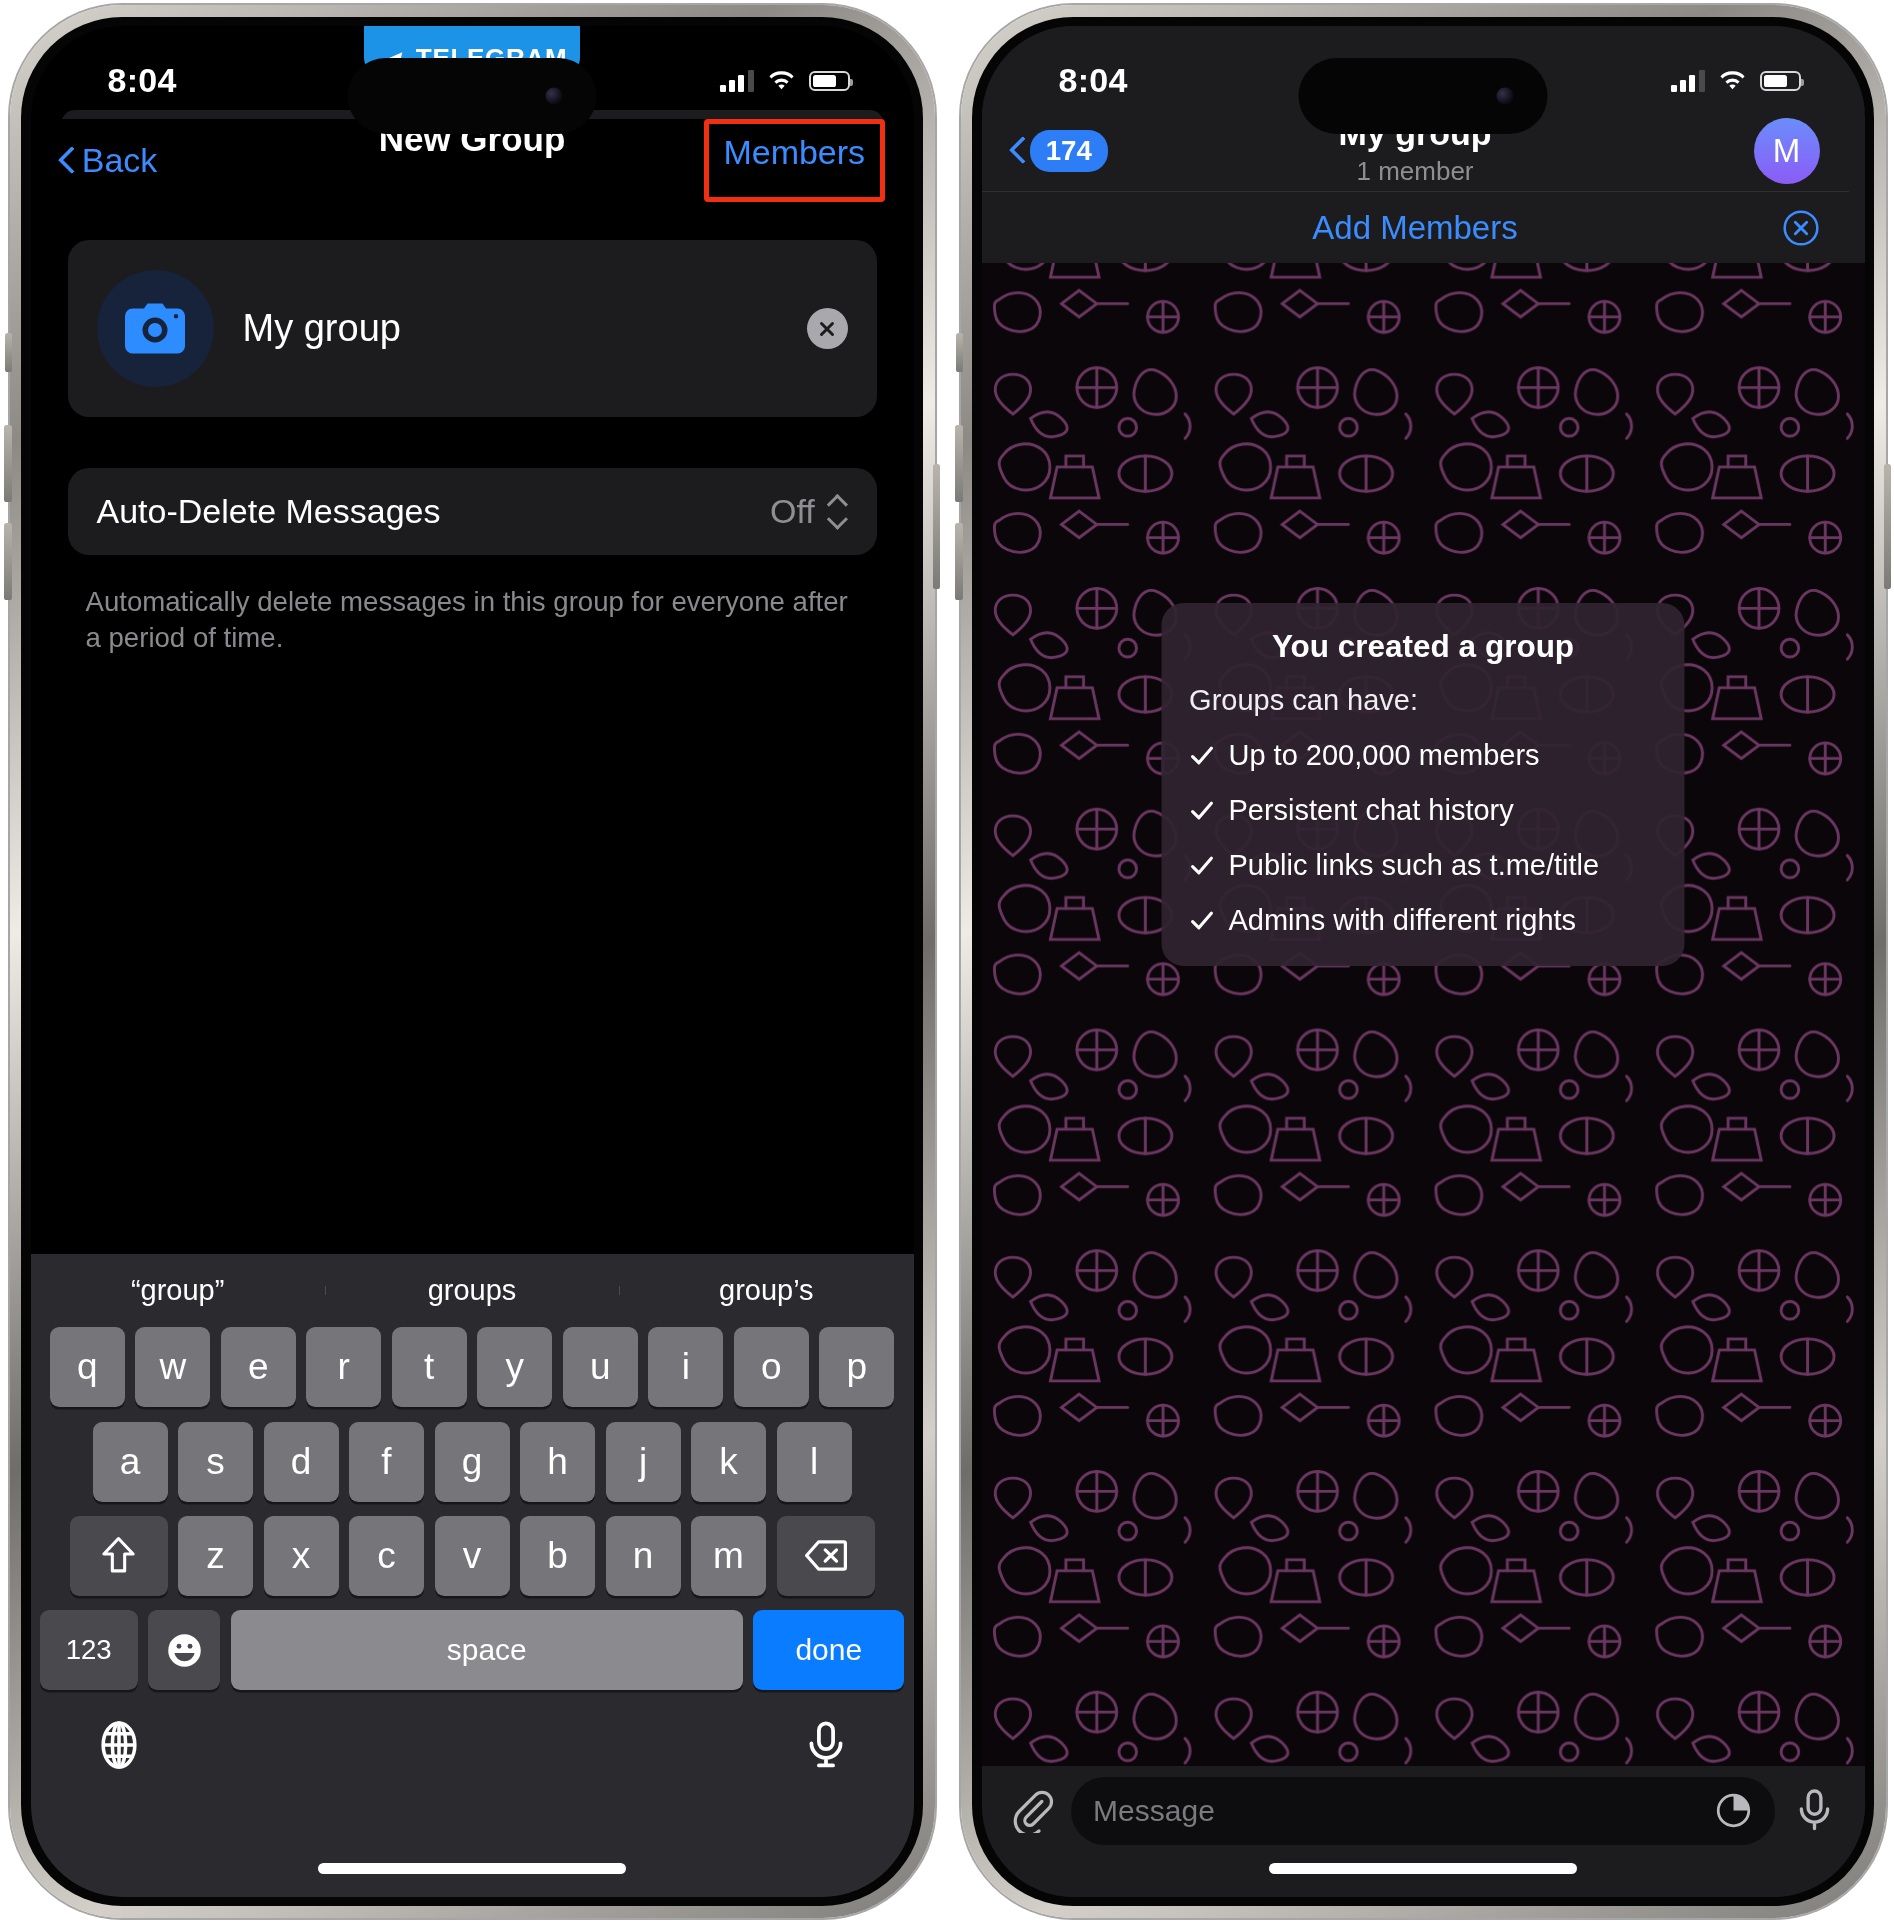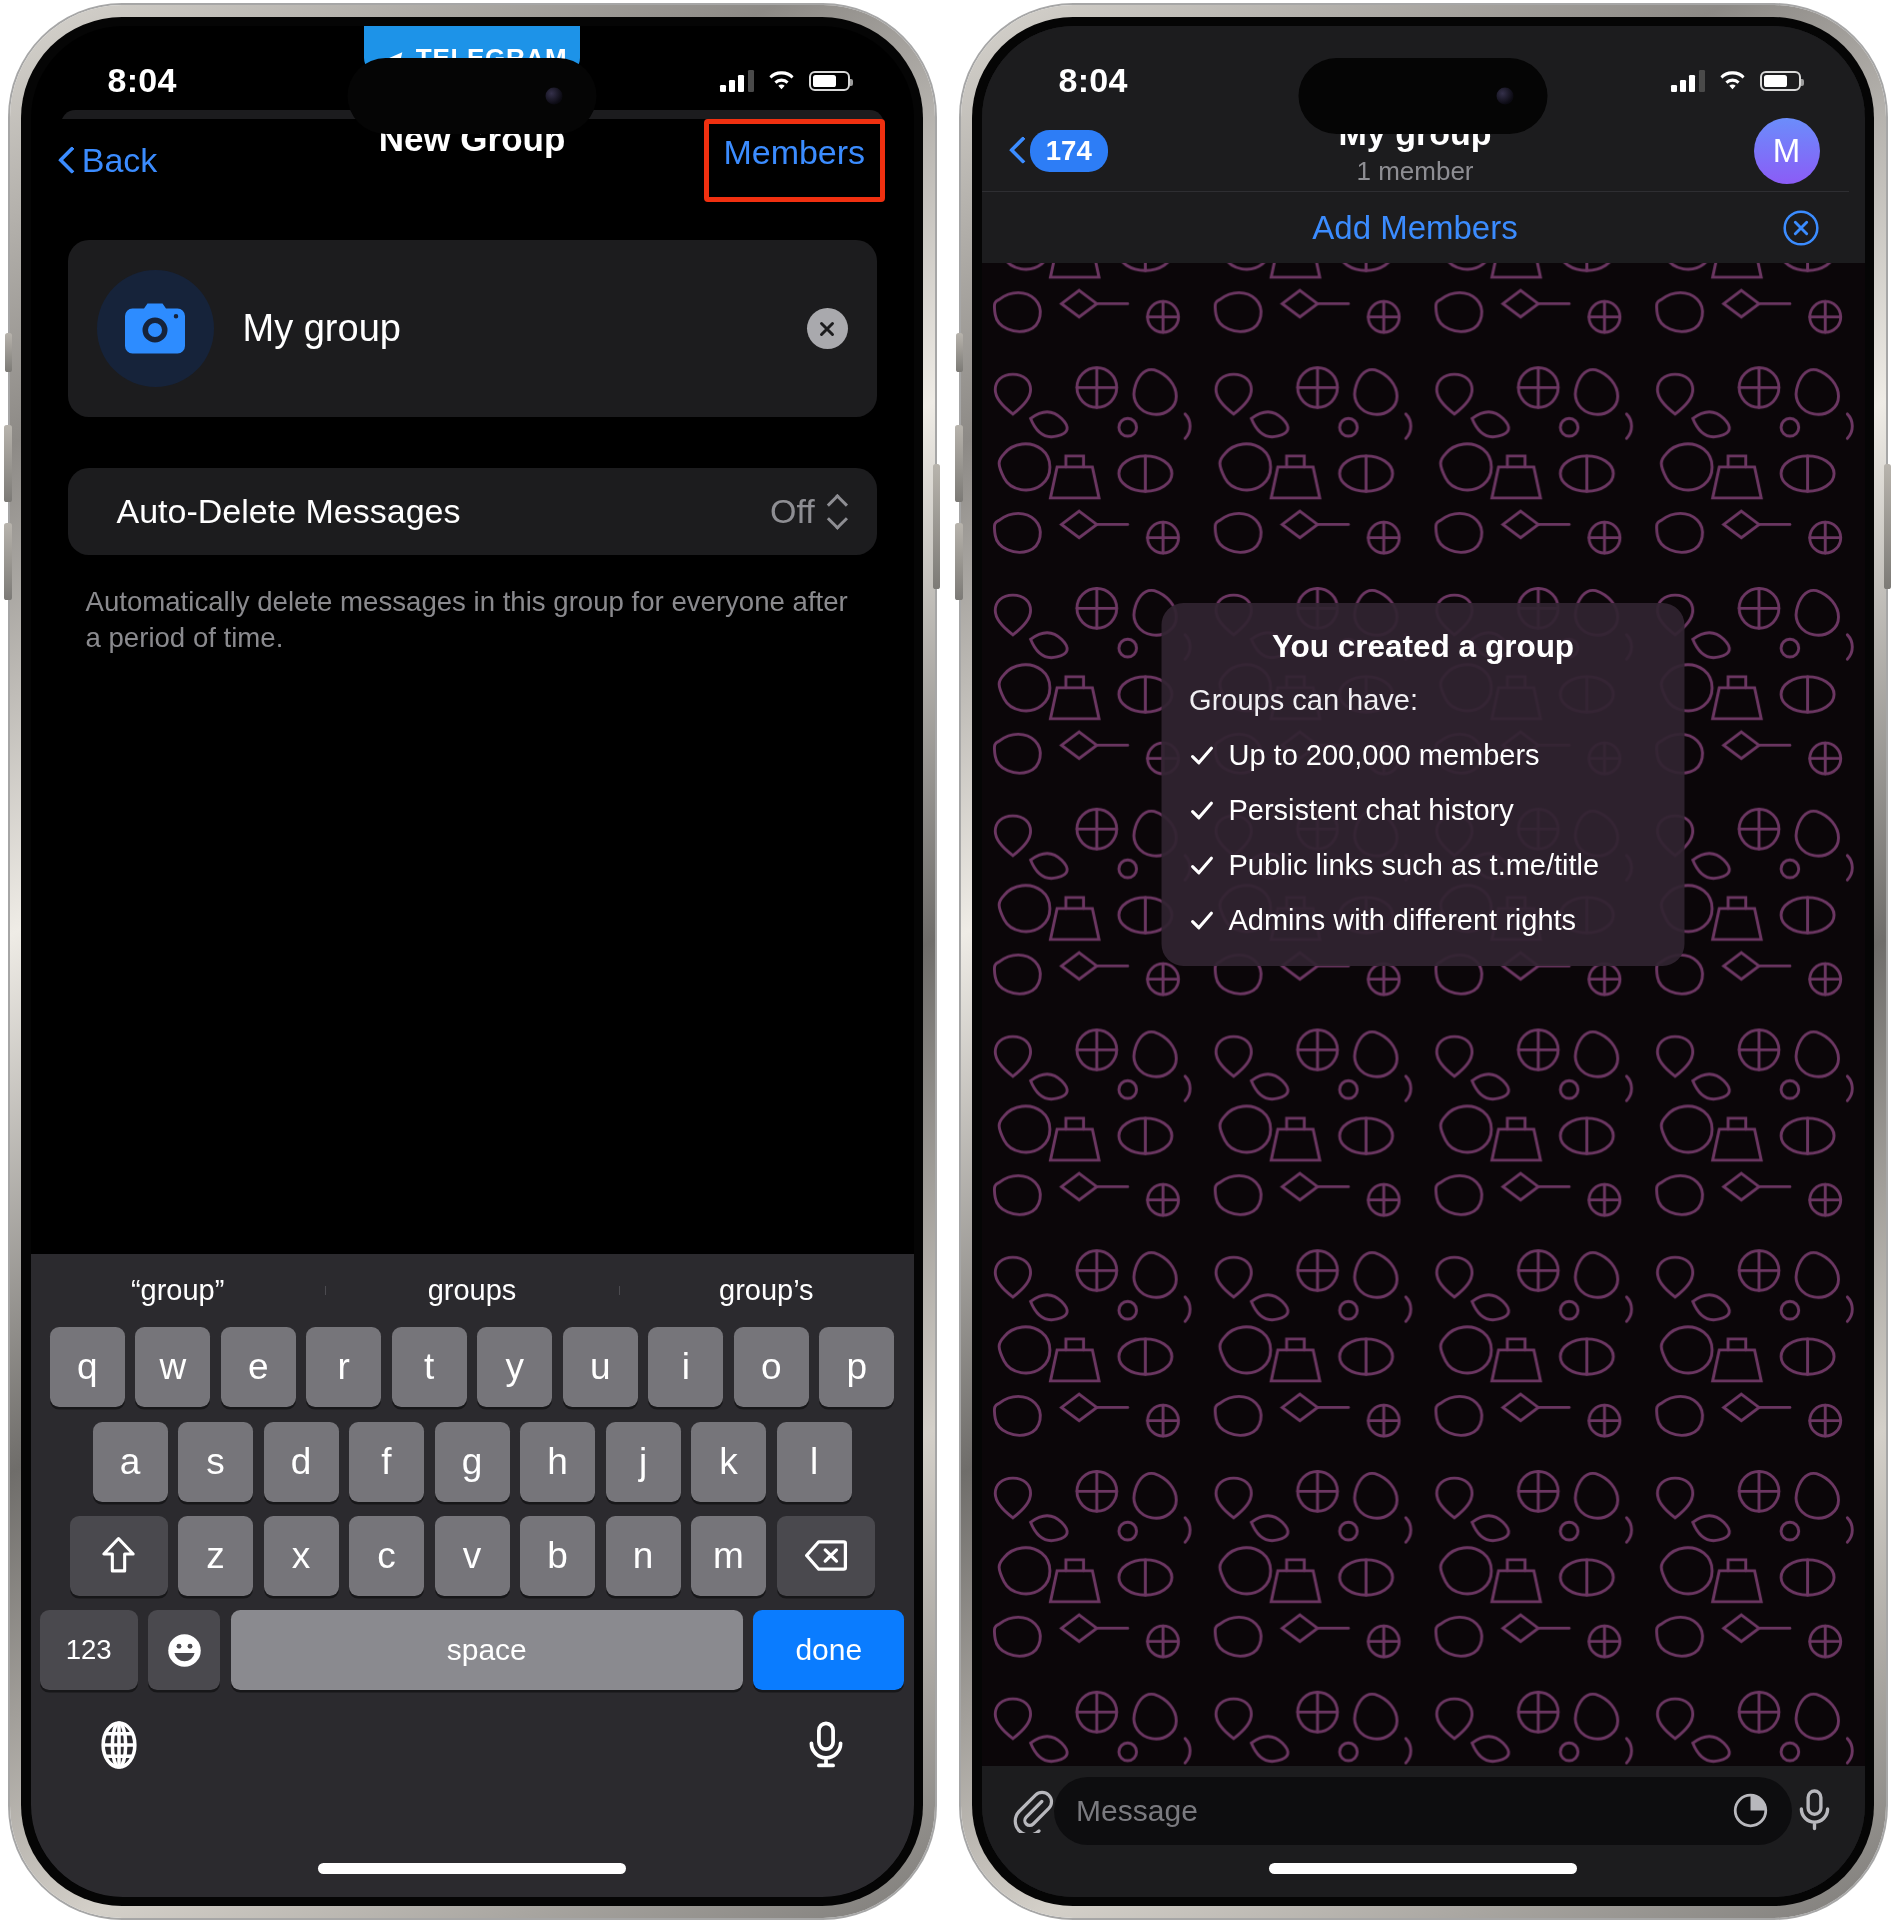--- a/index.html
+++ b/index.html
@@ -79,21 +79,21 @@
   .card { margin: 38px 37px 0; background: #1c1c1e; border-radius: 21px; }
   .name-row { height: 177px; display: flex; align-items: center; padding: 0 29px; }
   .cam-circle { width: 117px; height: 117px; border-radius: 50%; background: #16233a;
                 display: flex; align-items: center; justify-content: center; flex: 0 0 auto; }
   .name-text { flex: 1; color: #fff; font-size: 38px; margin-left: 29px; }
   .clear-x { width: 41px; height: 41px; border-radius: 50%; background: #a9a9ad;
              display: flex; align-items: center; justify-content: center; flex: 0 0 auto; }
   .clear-x svg { width: 22px; height: 22px; }
 
   .card2 { margin: 51px 37px 0; }
-  .ad-row { height: 87px; display: flex; align-items: center; padding: 0 29px; margin-left: 20px; }
+  .ad-row { height: 87px; display: flex; align-items: center; padding: 0 29px; }
   .ad-label { color: #fff; font-size: 34px; flex: 1; }
   .ad-value { color: #8e8e93; font-size: 34px; margin-right: 13px; }
   .stepper { width: 19.7px; height: 35px; position: relative; }
   .stepper::before, .stepper::after { content:""; position: absolute; left: 2.6px; width: 11.8px;
       height: 11.8px; border-left: 3.3px solid #8e8e93; border-top: 3.3px solid #8e8e93; }
   .stepper::before { top: 2.6px; transform: rotate(45deg); }
   .stepper::after  { bottom: 2.6px; transform: rotate(225deg); }
   .hint { margin: 29px 55px 0; color: #8a8a8e; font-size: 27.6px; line-height: 1.28; }
 
   
@@ -140,21 +140,21 @@
   .wallpaper svg { position: absolute; inset: 0; width: 100%; height: 100%; }
   .info-card { position: absolute; left: 50%; transform: translateX(-50%); top: 577px;
                width: 523px; background: rgba(48,36,48,.93); border-radius: 22px;
                padding: 25px 27.6px 29px; z-index: 3; }
   .info-title { color: #fff; font-size: 31.5px; font-weight: 700; text-align: center; }
   .info-sub { color: #f0eef2; font-size: 29px; margin-top: 18.4px; }
   .info-item { display: flex; align-items: center; gap: 14.4px; margin-top: 22px;
                color: #fff; font-size: 29px; }
   .info-item svg { width: 25px; height: 25px; flex: 0 0 auto; }
   .msgbar { position: absolute; left: 0; right: 0; bottom: 0; height: 131px; background: #1c1c1e;
-            display: flex; align-items: center; padding: 0 27.6px 42px; }
+            display: flex; align-items: center; padding: 0 27.6px 42px; gap: 17px; }
   .msgbar .clip, .msgbar .mic { width: 45px; height: 45px; flex: 0 0 auto; }
   .msg-input { flex: 1; height: 68px; background: #0d0d0f; border-radius: 34px;
                display: flex; align-items: center; padding: 0 22px; }
   .msg-input span { color: #7a7a7f; font-size: 30px; flex: 1; }
   .msg-input .sticker { width: 39px; height: 39px; }
 </style>
 </head>
 <body>
 
 <div class="stage">

